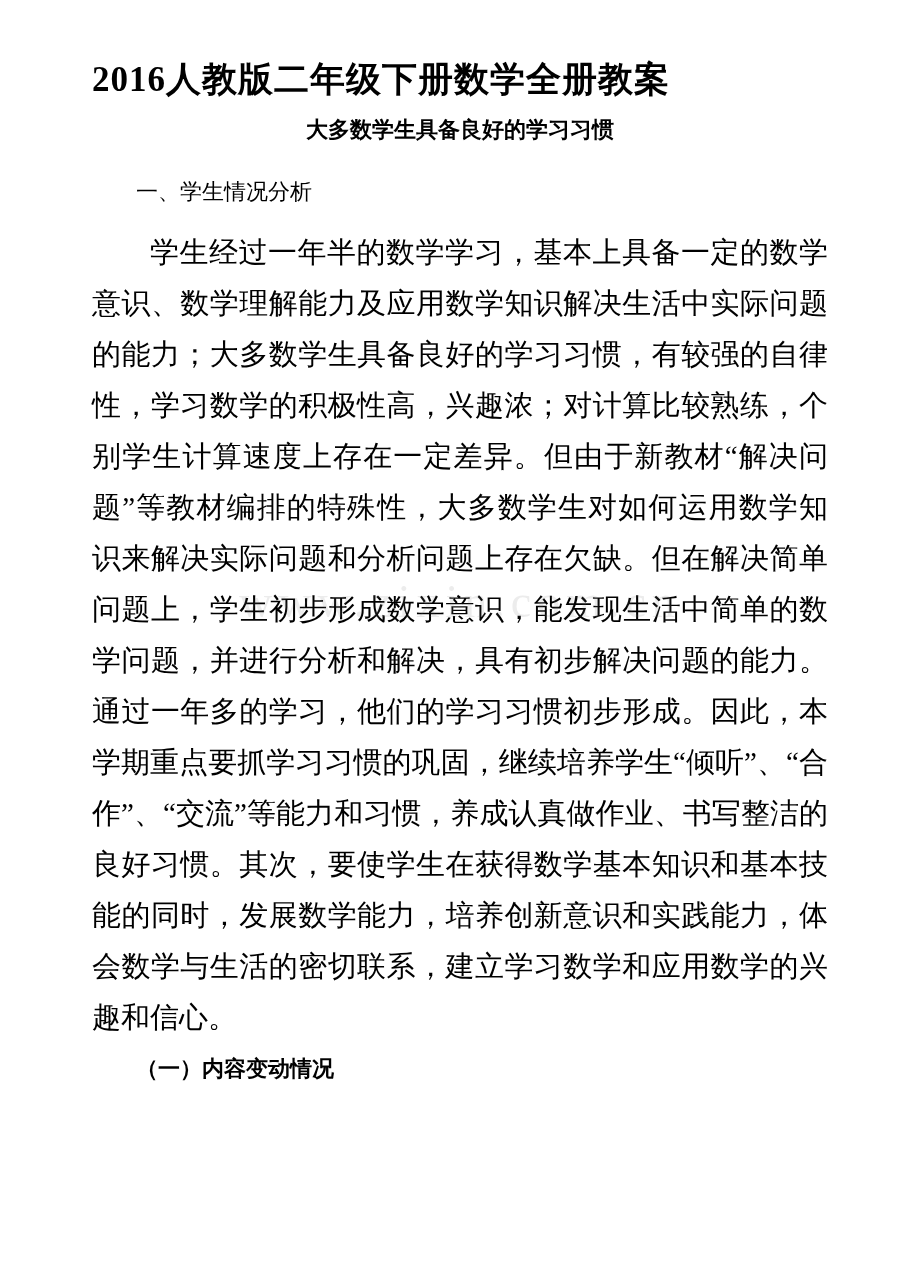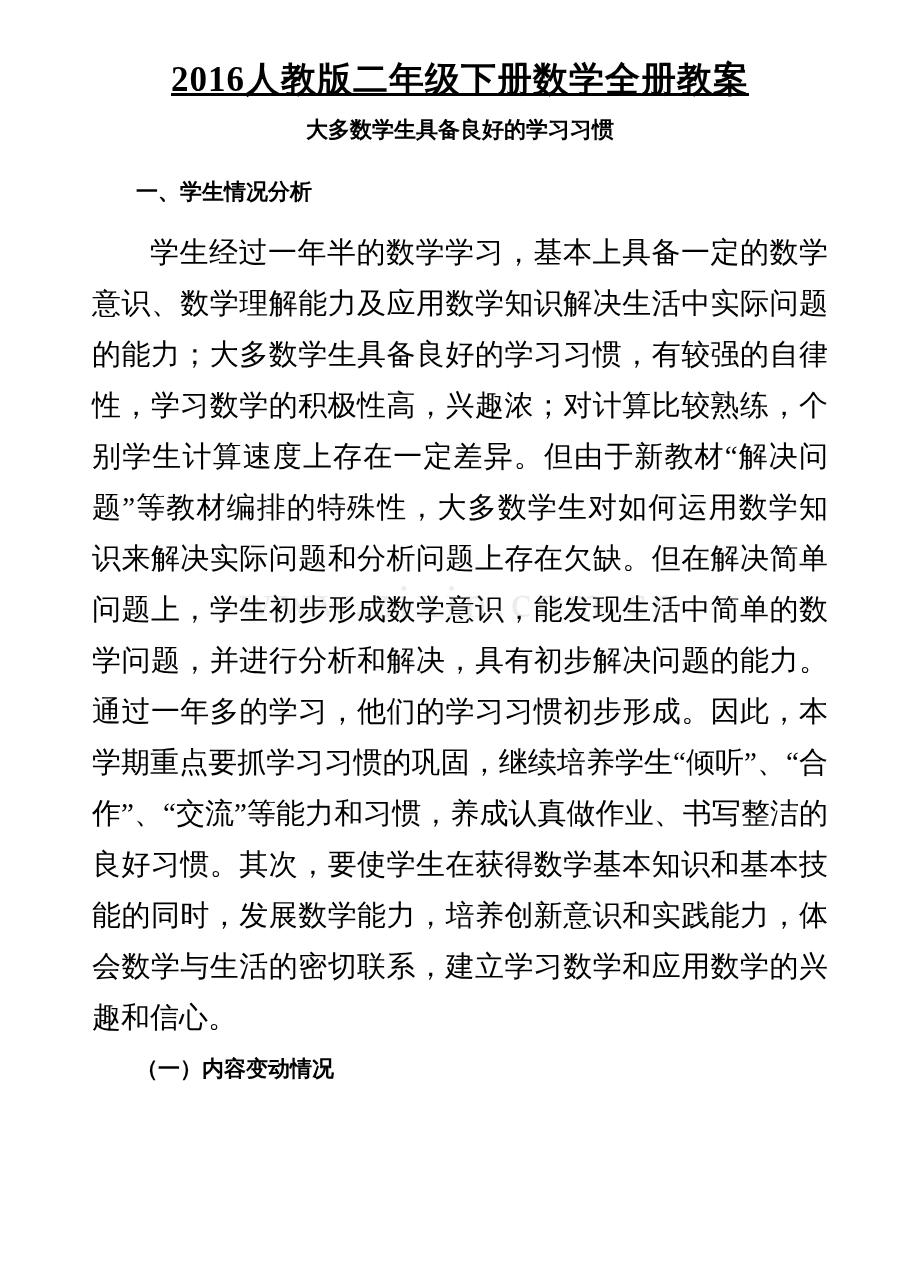--- a/index.html
+++ b/index.html
@@ -27,38 +27,37 @@
     text-align: center;
     font-size: 46px;
     letter-spacing: 6px;
     color: rgba(120, 120, 120, 0.14);
     font-family: Liberation Serif, serif;
     pointer-events: none;
     user-select: none;
   }
   .doc-title {
     margin: 0 0 14px 0;
-    text-align: center;
+    text-align: left;
     font-size: 35px;
     font-weight: 700;
     letter-spacing: 1px;
     line-height: 1.25;
-    text-decoration: underline;
   }
   .doc-subtitle {
     margin: 8px 0 22px 0;
     text-align: center;
     font-size: 22px;
     font-weight: 700;
     line-height: 1.3;
   }
   .section-heading {
     margin: 14px 0 10px 0;
     font-size: 22px;
-    font-weight: 700;
+    font-weight: 400;
     text-indent: 2em;
     line-height: 51px;
   }
   .sub-heading {
     margin: 0;
     font-size: 22px;
     font-weight: 700;
     text-indent: 2em;
     line-height: 51px;
   }

